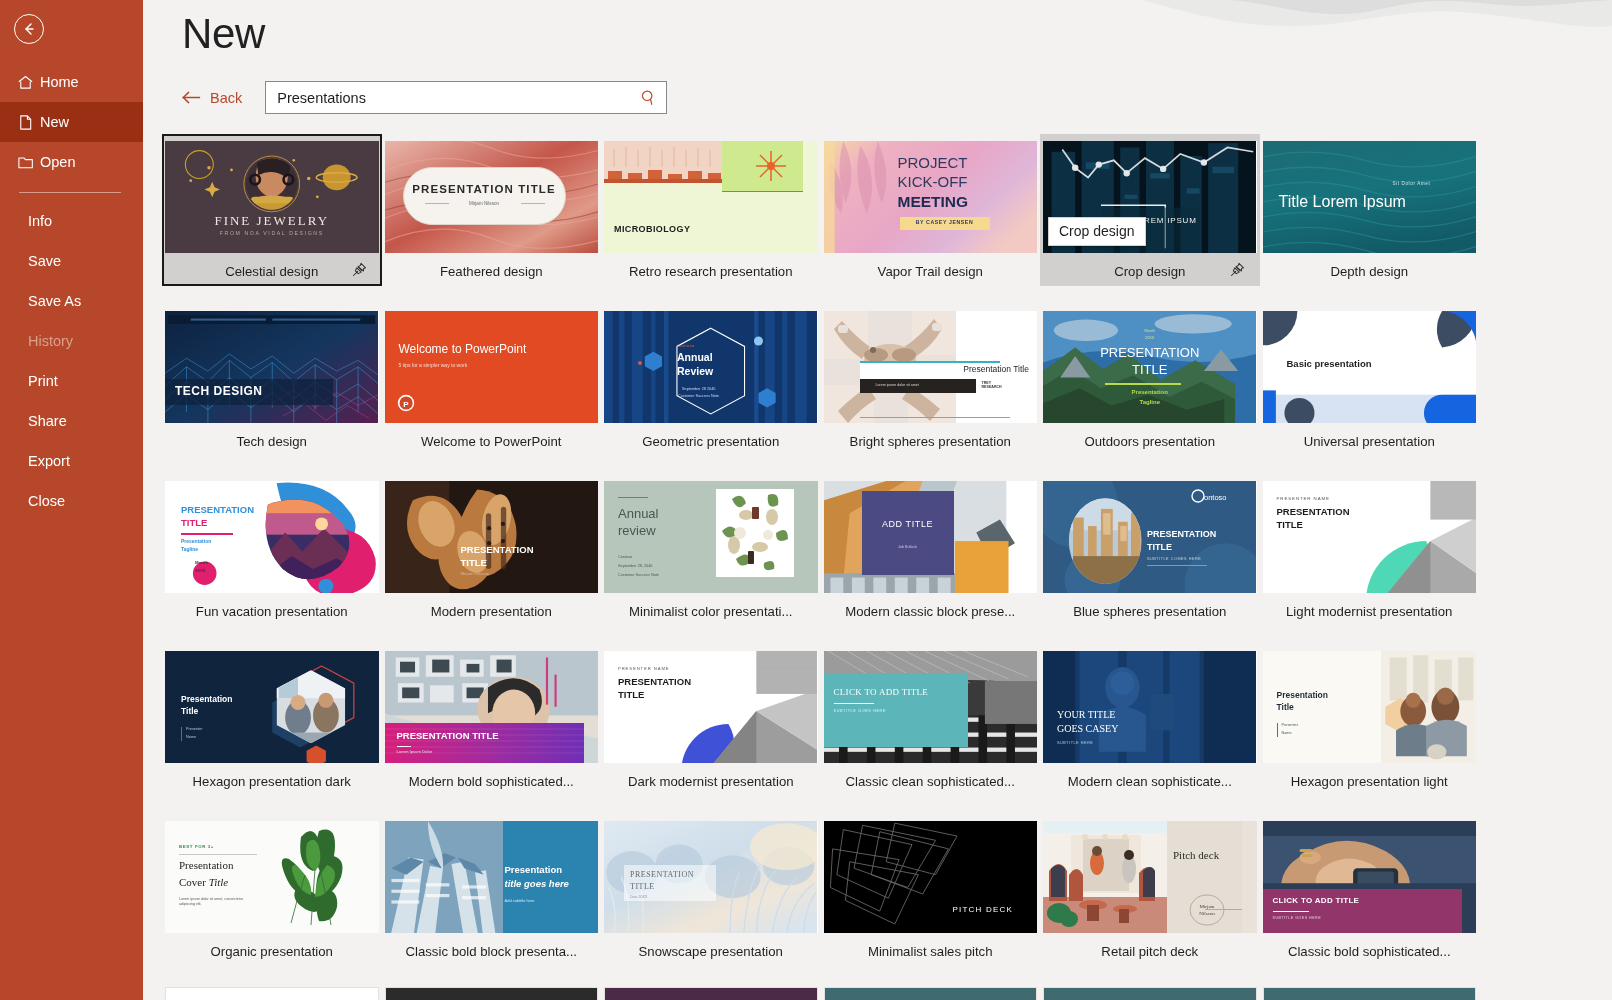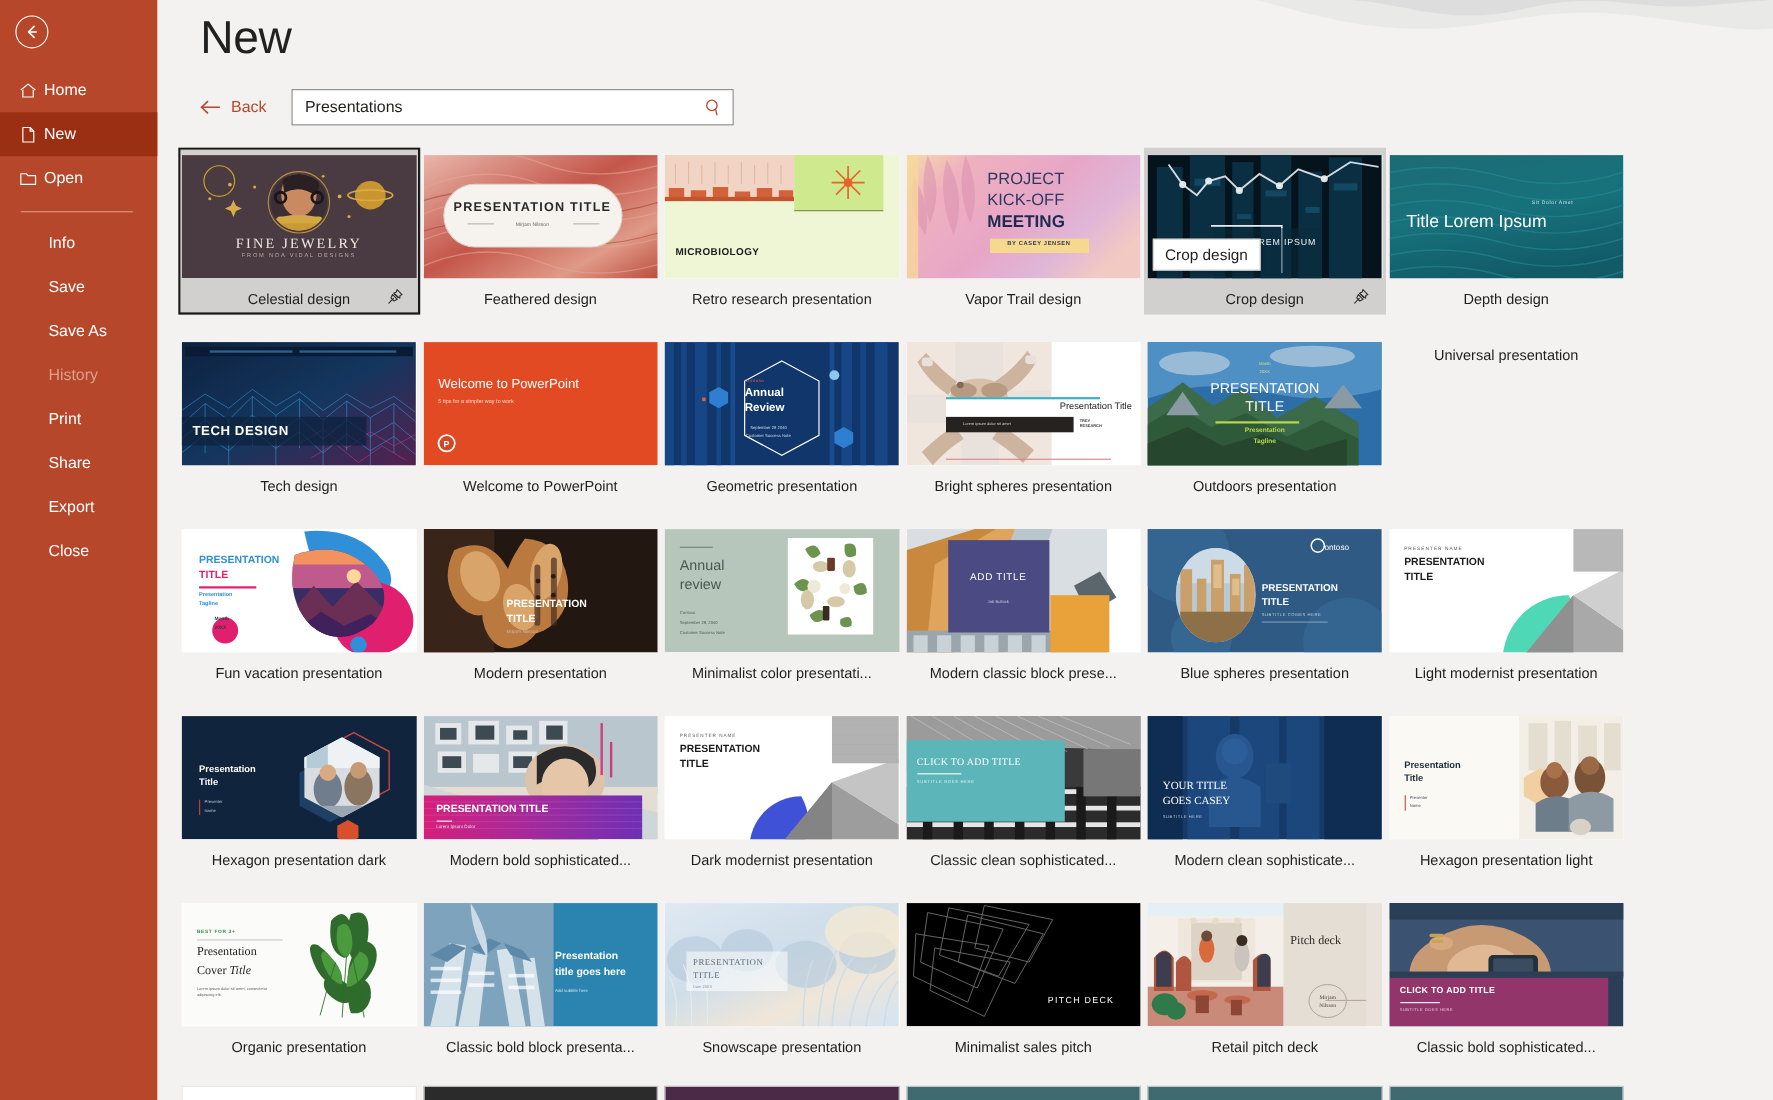--- a/index.html
+++ b/index.html
@@ -29,21 +29,21 @@
   .nav-item {
     height: 40px; display: flex; align-items: center;
     padding-left: 17px; font-size: 14.5px; cursor: pointer;
     color: #ffffff; white-space: nowrap;
   }
   .nav-item .nico { width: 23px; flex: 0 0 23px; display: flex; align-items: center; }
   .nav-item.active { background: #9b2f14; }
   .nav-item.top-first { margin-top: 18px; }
   .nav-sub {
     height: 40px; display: flex; align-items: center;
-    padding-left: 44px; font-size: 14.5px; cursor: pointer; color: #ffffff;
+    padding-left: 28px; font-size: 14.5px; cursor: pointer; color: #ffffff;
   }
   .nav-sub.disabled { color: #d9a08d; cursor: default; }
   .nav-divider {
     height: 1px; background: rgba(255,255,255,0.45);
     margin: 10px 22px 8px 19px;
   }
   .sidebar-bottom { position: absolute; left: 0; bottom: 0; width: 100%; padding-bottom: 8px; }
 
   
   .content {
@@ -623,20 +623,35 @@
  <div class="blk" style="left:62px;top:72px;width:76px;height:2px;background:#b7d94c;"></div>
  <div class="tx" style="left:0;right:0;top:78px;text-align:center;color:#b7d94c;font-size:6px;font-weight:bold;">Presentation</div>
  <div class="tx" style="left:0;right:0;top:88px;text-align:center;color:#b7d94c;font-size:6px;font-weight:bold;">Tagline</div>
               </div>
             </div>
             <div class="caption">
               <span>Outdoors presentation</span>
             </div>
           </div>
           <div class="card">
+            <div class="thumbwrap">
+              <div class="thumb">
+ <div class="fill" style="background:#ffffff"></div>
+ <svg class="fill" viewBox="0 0 199 112">
+  <path d="M0 0 h32 a32 32 0 0 1 -32 32z" fill="#3c4d63"></path>
+  <path d="M167 0 h32 v2 a34 34 0 0 1 -32 32 a32 32 0 0 1 0 -34z" fill="#3c4d63"></path>
+  <path d="M199 0 v34 a34 34 0 0 0 -32 -34z" fill="#1565e0"></path>
+  <rect x="0" y="78" width="199" height="34" fill="#d7e3f2"></rect>
+  <rect x="0" y="74" width="12" height="38" fill="#1565e0"></rect>
+  <path d="M167 78 h32 v34 h-32 a0 0 0 0 1 0 0 a17 17 0 0 1 0 -34z" fill="#1565e0"></path>
+  <circle cx="34" cy="95" r="14" fill="#3c4d63"></circle>
+ </svg>
+ <div class="tx" style="left:24px;top:48px;color:#1f1f1f;font-weight:bold;font-size:9.5px;">Basic presentation</div>
+              </div>
+            </div>
             <div class="caption">
               <span>Universal presentation</span>
             </div>
           </div>
           <div class="card">
             <div class="thumbwrap">
               <div class="thumb">
  <div class="fill" style="background:#ffffff"></div>
  <svg class="fill" viewBox="0 0 199 112">
   <g>
@@ -1117,21 +1132,21 @@
                     <rect x="6" y="64" width="26" height="3"></rect>
    <rect x="6" y="74" width="26" height="3"></rect>
                     <rect x="38" y="58" width="22" height="3"></rect>
    <rect x="38" y="68" width="22" height="3"></rect>
                     <rect x="72" y="60" width="22" height="3"></rect>
    <rect x="72" y="70" width="22" height="3"></rect>
                   </g>
   <rect x="110" y="0" width="89" height="112" fill="#2b83b0"></rect>
  </svg>
  <div class="tx" style="left:120px;top:44px;color:#ffffff;font-weight:bold;font-size:9.5px;">Presentation</div>
- <div class="tx" style="left:120px;top:58px;color:#ffffff;font-weight:bold;font-size:9.5px;">title goes here</div>
+ <div class="tx" style="left:120px;top:58px;color:#ffffff;font-weight:bold;font-size:9.5px;font-style:italic;">title goes here</div>
  <div class="tx" style="left:120px;top:78px;color:#cfe5f0;font-size:4px;">Add subtitle here</div>
               </div>
             </div>
             <div class="caption">
               <span>Classic bold block presenta...</span>
             </div>
           </div>
           <div class="card">
             <div class="thumbwrap">
               <div class="thumb">

